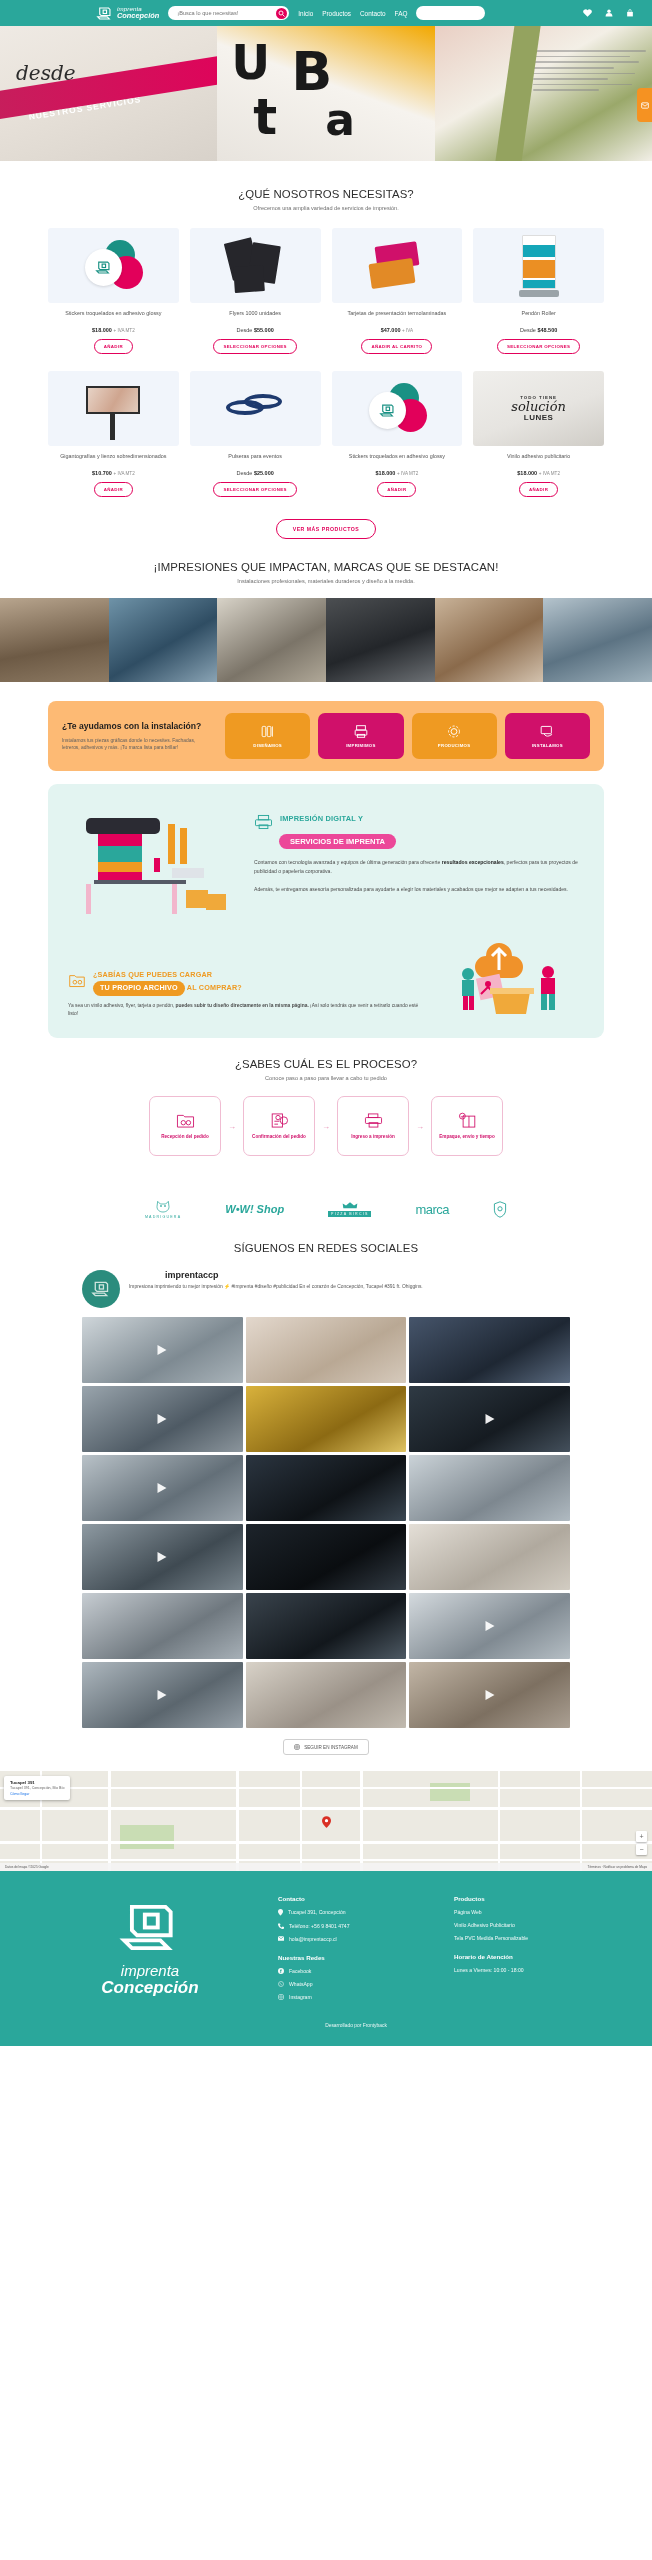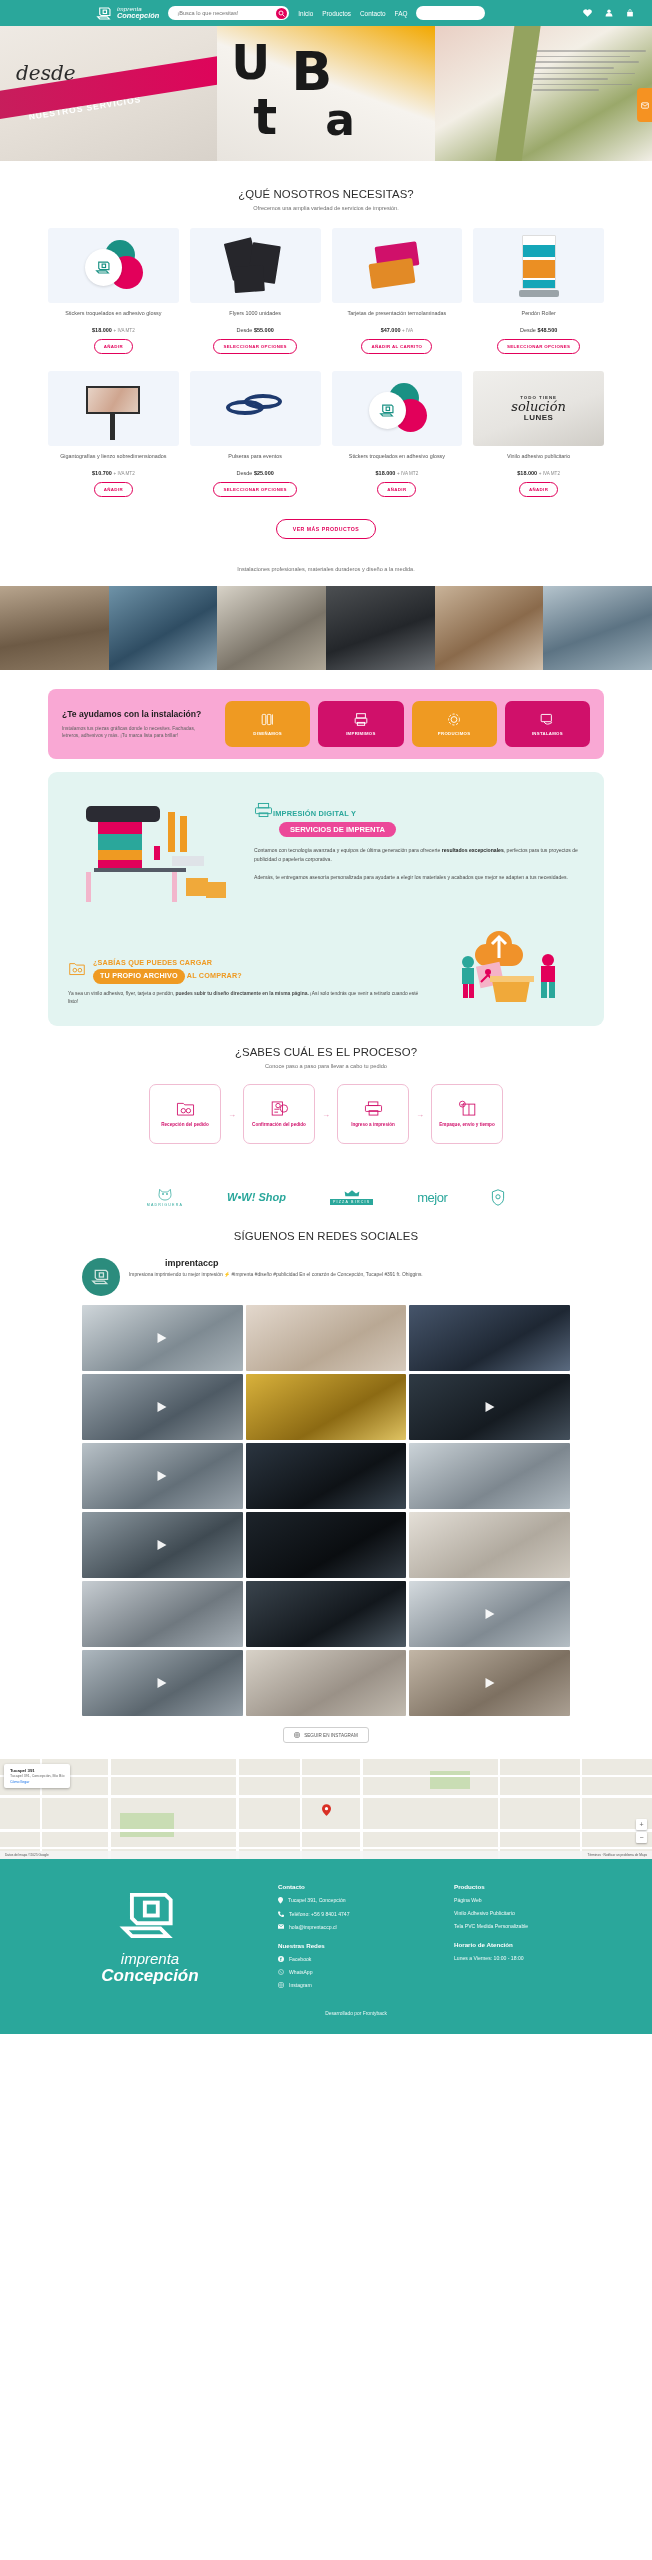--- a/index.html
+++ b/index.html
@@ -76,36 +76,36 @@
   .vinyl{width:100%;height:100%;background:linear-gradient(160deg,#f0efec 0%,#e6e4e0 55%,#cfccc6 100%);display:flex;align-items:center;justify-content:center;flex-direction:column;}
   .vinyl .t1{font-size:4.4px;letter-spacing:1px;color:#2b2b2b;font-weight:700;}
   .vinyl .t2{font-family:"DejaVu Serif",serif;font-style:italic;font-size:13px;color:#1e1e1e;line-height:1;}
   .vinyl .t3{font-size:8px;font-weight:700;letter-spacing:.5px;color:#2b2b2b;}
 
   
   .gallery{display:flex;height:84px;margin-top:14px;}
   .gcell{flex:1;position:relative;overflow:hidden;}
 
   
-  .install{margin:19px 48px 12px;background:#f9a8d4;border-radius:8px;padding:12px 14px;display:flex;align-items:center;gap:11px;}
+  .install{margin:19px 48px 12px;background:#fdba74;border-radius:8px;padding:12px 14px;display:flex;align-items:center;gap:11px;}
   .install-l{width:152px;}
   .install-l h3{font-size:8.6px;font-weight:700;color:#1f1f1f;line-height:1.25;}
   .install-l p{font-size:4.9px;color:#5e5e5e;margin-top:5px;line-height:1.45;}
   .itiles{display:flex;gap:8px;flex:1;}
   .itile{flex:1;height:46px;border-radius:7px;display:flex;flex-direction:column;align-items:center;justify-content:center;gap:4px;color:#fff;}
   .itile span{font-size:4.3px;font-weight:700;letter-spacing:.3px;}
   .o{background:#ef9a22;}
   .m{background:#d0106a;}
 
   
   .pserv{margin:13px 48px 0;background:#e3f4f1;border-radius:9px;padding:18px 20px 20px;}
   .ps-top{display:flex;gap:14px;align-items:flex-start;}
   .ps-ill{width:172px;height:118px;position:relative;}
   .ps-txt{flex:1;padding-top:12px;}
-  .ps-head{display:flex;align-items:flex-end;}
+  .ps-head{display:flex;align-items:flex-start;gap:7px;}
   .ps-head .k1{font-size:7.4px;font-weight:700;color:#2aa79b;letter-spacing:.2px;}
   .ps-pill{display:inline-block;background:#ec4899;color:#fff;border-radius:20px;font-size:7.6px;font-weight:700;padding:3px 11px;margin-top:4px;margin-left:25px;}
   .ps-txt p{font-size:5.1px;color:#4a4a4a;line-height:1.75;margin-top:9px;}
   .ps-txt p b{color:#1f1f1f;}
   .ps-bot{display:flex;align-items:flex-end;gap:14px;margin-top:14px;}
   .ps-bl{flex:1;}
   .ps-bl .hl{font-size:7.2px;font-weight:700;color:#ef9a22;letter-spacing:.2px;line-height:1.5;}
   .ps-bl .hl .chip{background:#ef9a22;color:#fff;border-radius:20px;padding:2px 7px;display:inline-block;}
   .ps-bl p{font-size:4.9px;color:#4a4a4a;line-height:1.65;margin-top:6px;}
   .ps-br{width:150px;height:84px;position:relative;}
@@ -374,20 +374,21 @@
         <button class="pbtn">AÑADIR</button>
       </div>
     </div>
 
     <div class="vermas-wrap">
       <button class="vermas">VER MÁS PRODUCTOS</button>
     </div>
   </section>
 
   <section style="padding-top:22px;">
+    <h2 class="sec-title">¡IMPRESIONES QUE IMPACTAN, MARCAS QUE SE DESTACAN!</h2>
     <p class="sec-sub">Instalaciones profesionales, materiales duraderos y diseño a la medida.</p>
     <div class="gallery">
       <div class="gcell" style="background:linear-gradient(170deg,#b8a58e,#6d5a45 60%,#8d7a63)"></div>
       <div class="gcell" style="background:linear-gradient(150deg,#6f93a8,#2f4d63 55%,#8aa4b5)"></div>
       <div class="gcell" style="background:linear-gradient(150deg,#d8d3c8,#7b7468 60%,#b0a898)"></div>
       <div class="gcell" style="background:linear-gradient(160deg,#4c4f52,#23262a 55%,#6d7175)"></div>
       <div class="gcell" style="background:linear-gradient(150deg,#c9b399,#8a6a4b 55%,#d3c2ae)"></div>
       <div class="gcell" style="background:linear-gradient(160deg,#b5c4cd,#5c7383 55%,#9fb2bd)"></div>
     </div>
   </section>
@@ -580,21 +581,21 @@
       <div class="clogo" style="font-size:11px;font-weight:700;font-style:italic;">
         <span>W•W! Shop</span>
       </div>
       <div class="clogo">
         <svg viewBox="0 0 24 10" width="16" height="7" fill="#2aa79b">
             <path d="M2 9L1 2l5 3 6-5 6 5 5-3-1 7z"></path>
           </svg>
         <span class="cname" style="background:#2aa79b;color:#fff;padding:1px 3px;">PIZZA BIRCIS</span>
       </div>
       <div class="clogo" style="font-size:13px;letter-spacing:-.5px;">
-        <span>mejor</span>
+        <span>marca</span>
       </div>
       <div class="clogo">
         <svg viewBox="0 0 20 24" width="14" height="17" fill="none" stroke="#2aa79b" stroke-width="1.3">
             <path d="M10 1l8 3v9c0 6-5 9-8 10-3-1-8-4-8-10V4z"></path>
             <circle cx="10" cy="11" r="3"></circle>
           </svg>
       </div>
     </div>
   </section>
 

